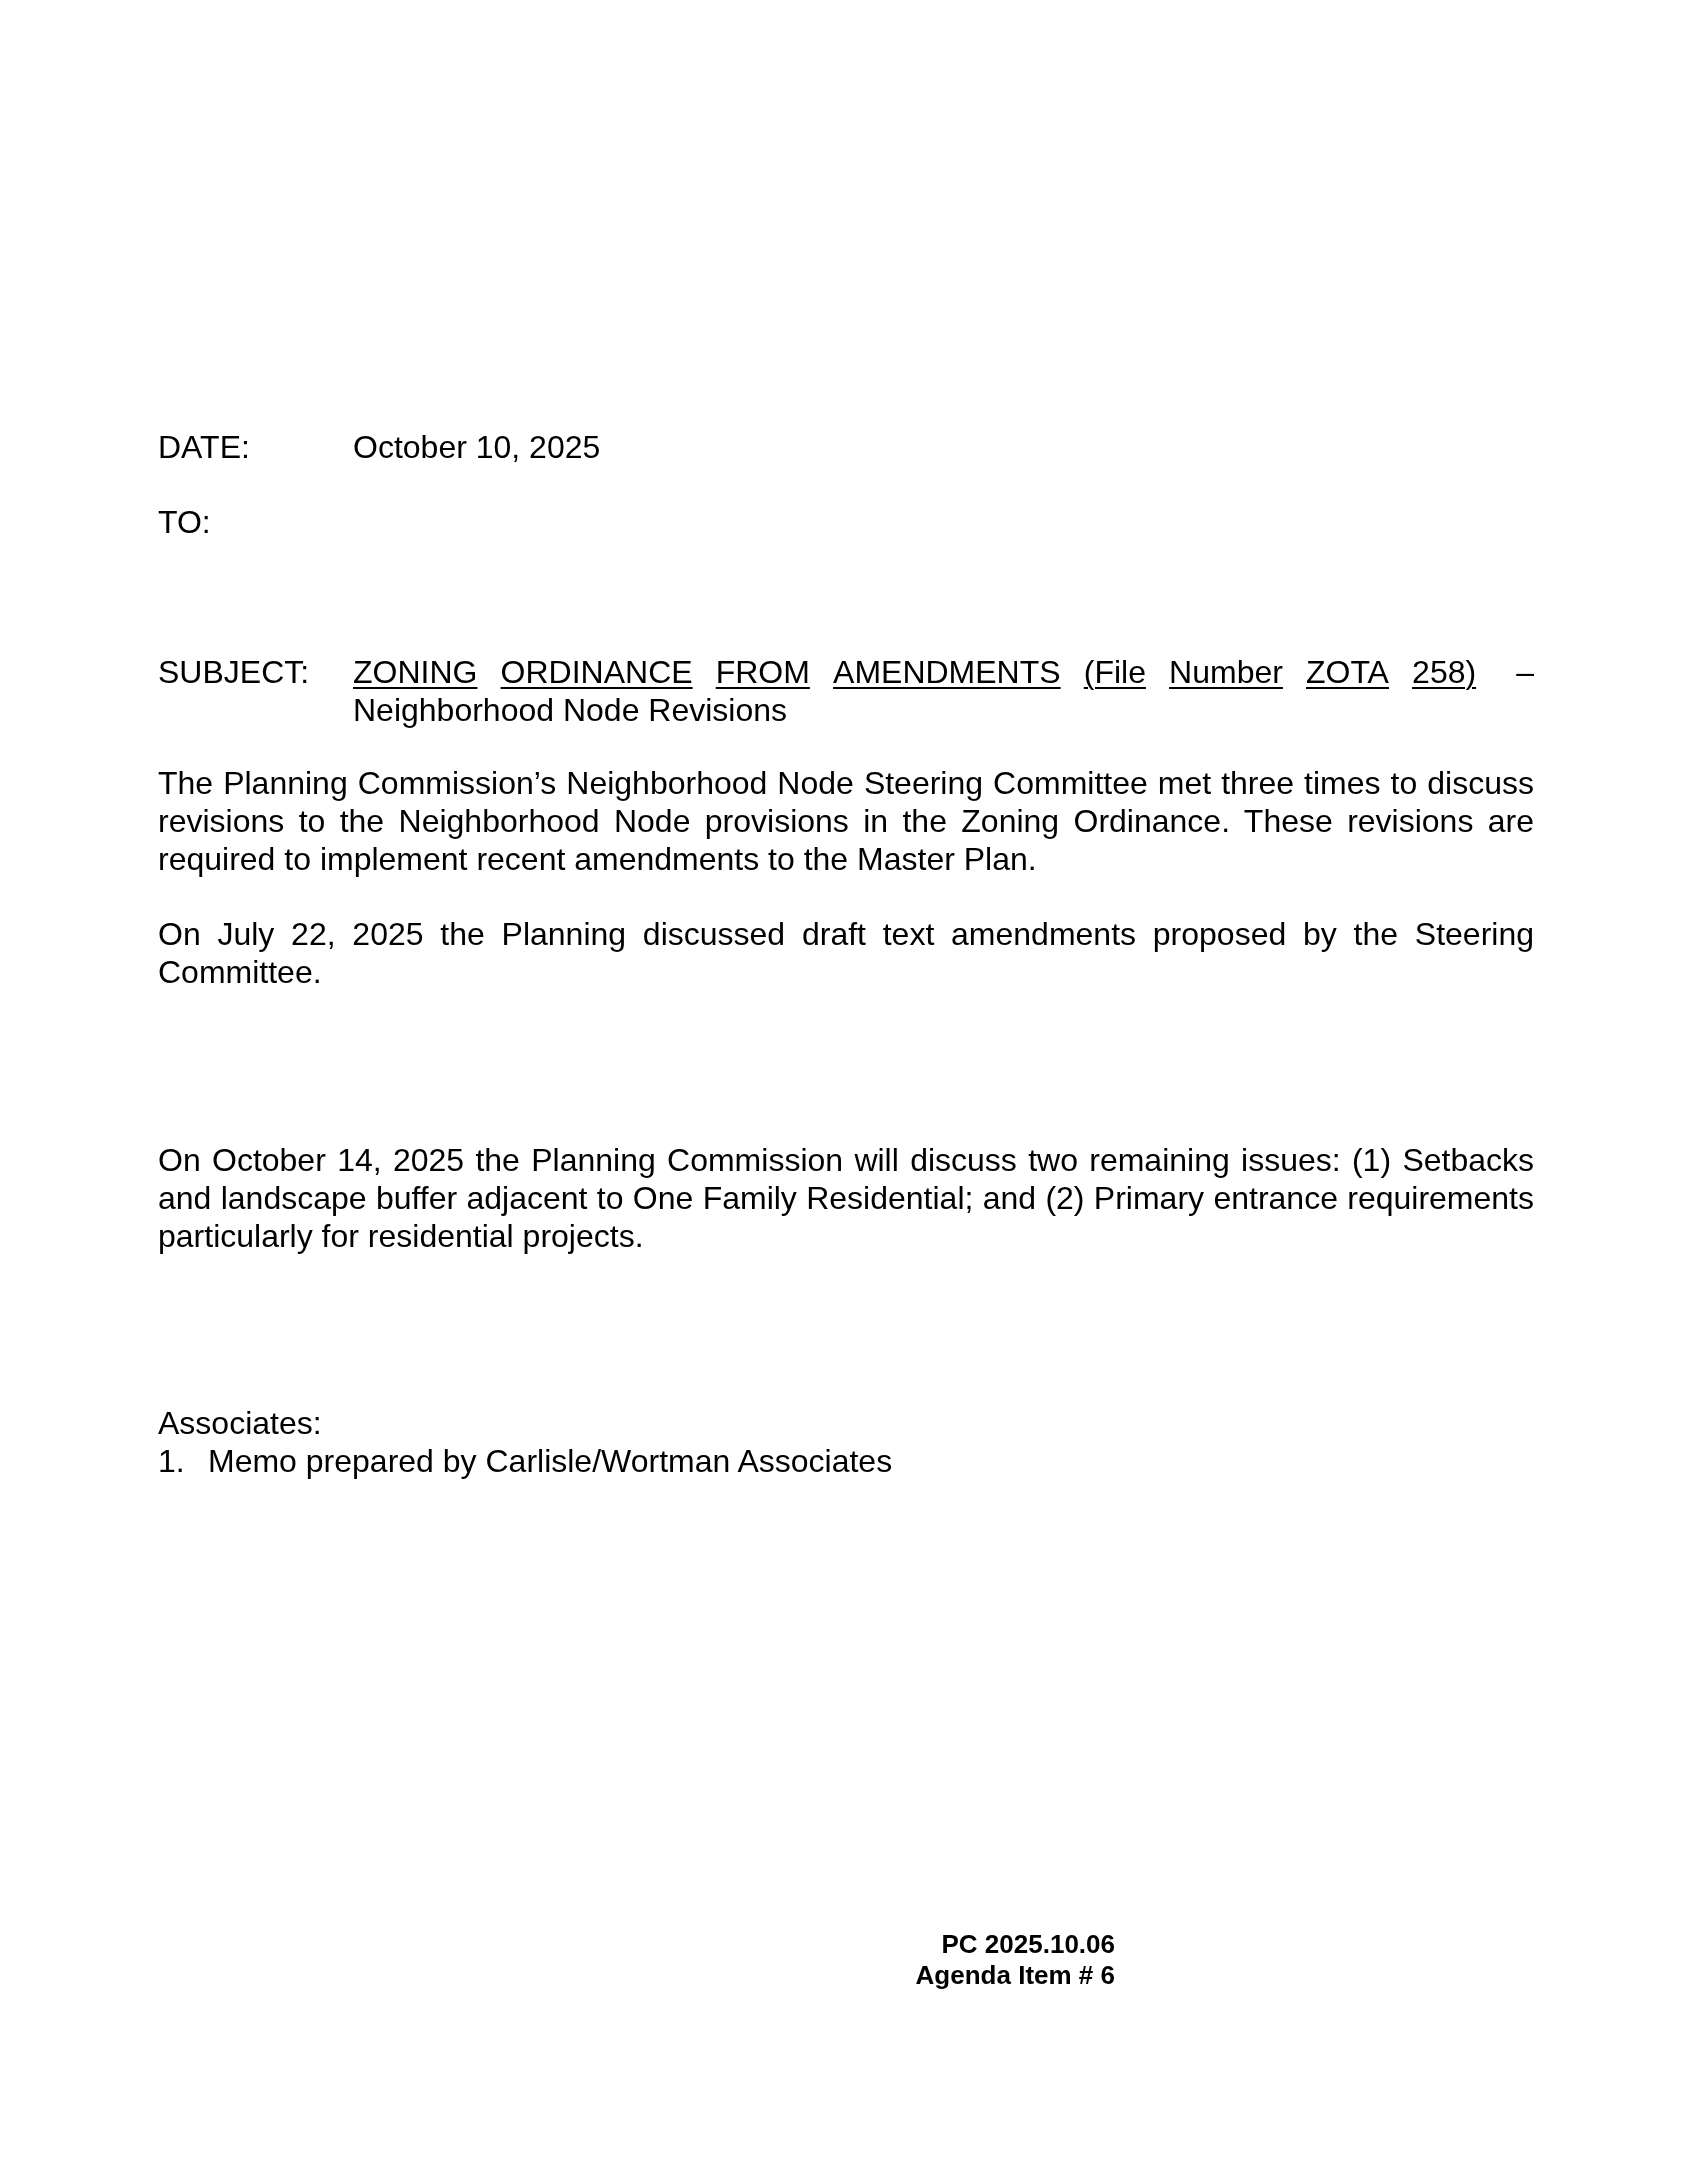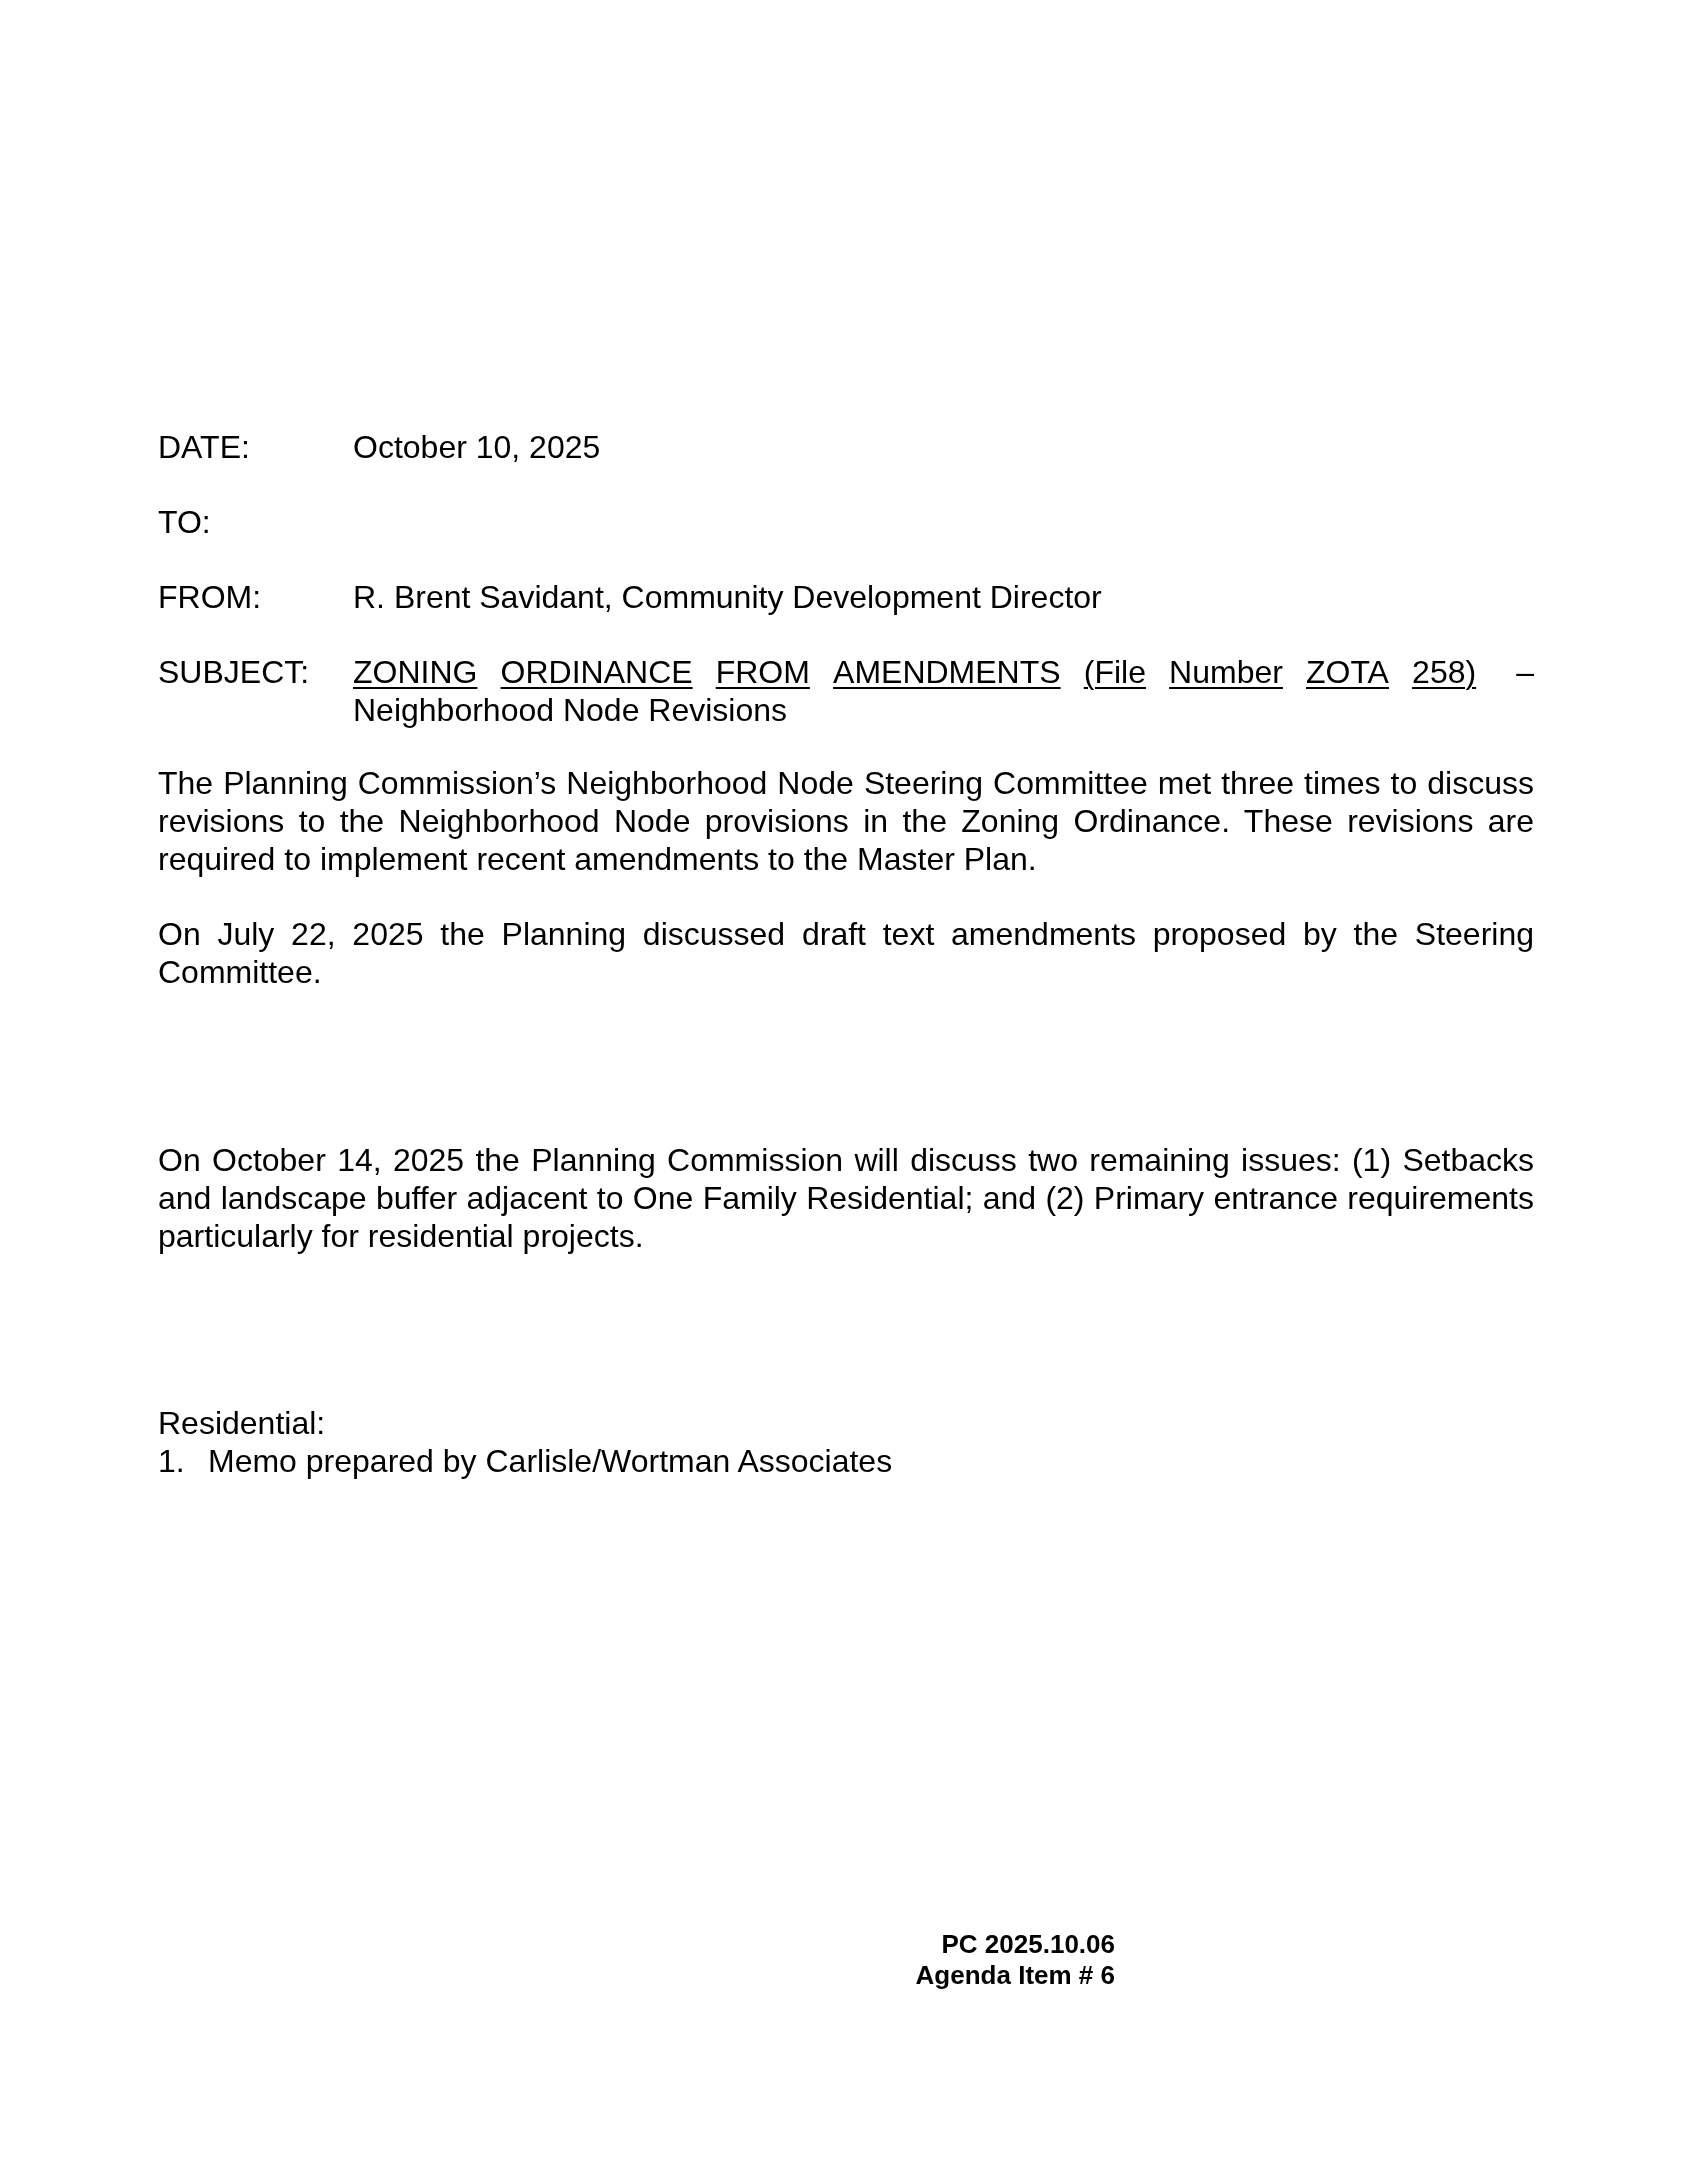--- a/index.html
+++ b/index.html
@@ -27,24 +27,20 @@
 
   <div class="hdr-row text" style="top:424px;">
     <span class="hdr-label">DATE:</span>
     <span class="hdr-value">October 10, 2025</span>
   </div>
 
   <div class="hdr-row text" style="top:499px;">
     <span class="hdr-label">TO:</span>
   </div>
 
-  <div class="hdr-row text" style="top:574px;">
-    <span class="hdr-label">FROM:</span>
-    <span class="hdr-value">R. Brent Savidant, Community Development Director</span>
-  </div>
 
   <div class="hdr-row text" style="top:649px;">
     <span class="hdr-label">SUBJECT:</span>
     <div class="hdr-value">
       <div class="subject-line">
         <span class="u">
           <span>ZONING</span>
           <span>ORDINANCE</span>
           <span>FROM</span>
           <span>AMENDMENTS</span>
@@ -56,21 +52,21 @@
         <span>–</span>
       </div>
       <div>Neighborhood Node Revisions</div>
     </div>
   </div>
 
   <p class="para text" style="top:760px; margin:0;">The Planning Commission’s Neighborhood Node Steering Committee met three times to discuss revisions to the Neighborhood Node provisions in the Zoning Ordinance. These revisions are required to implement recent amendments to the Master Plan.</p>
   <p class="para text" style="top:911px; margin:0;">On July 22, 2025 the Planning discussed draft text amendments proposed by the Steering Committee.</p>
   <p class="para text" style="top:1137px; margin:0;">On October 14, 2025 the Planning Commission will discuss two remaining issues: (1) Setbacks and landscape buffer adjacent to One Family Residential; and (2) Primary entrance requirements particularly for residential projects.</p>
 
-  <div class="attach text" style="top:1400px;">Residential:</div>
+  <div class="attach text" style="top:1400px;">Associates:</div>
   <div class="attach-item text" style="top:1438px;">
     <span class="attach-num">1.</span>
     <span>Memo prepared by Carlisle/Wortman Associates</span>
   </div>
 
   <div class="footer">
     <div>PC 2025.10.06</div>
     <div>Agenda Item # 6</div>
   </div>
 

